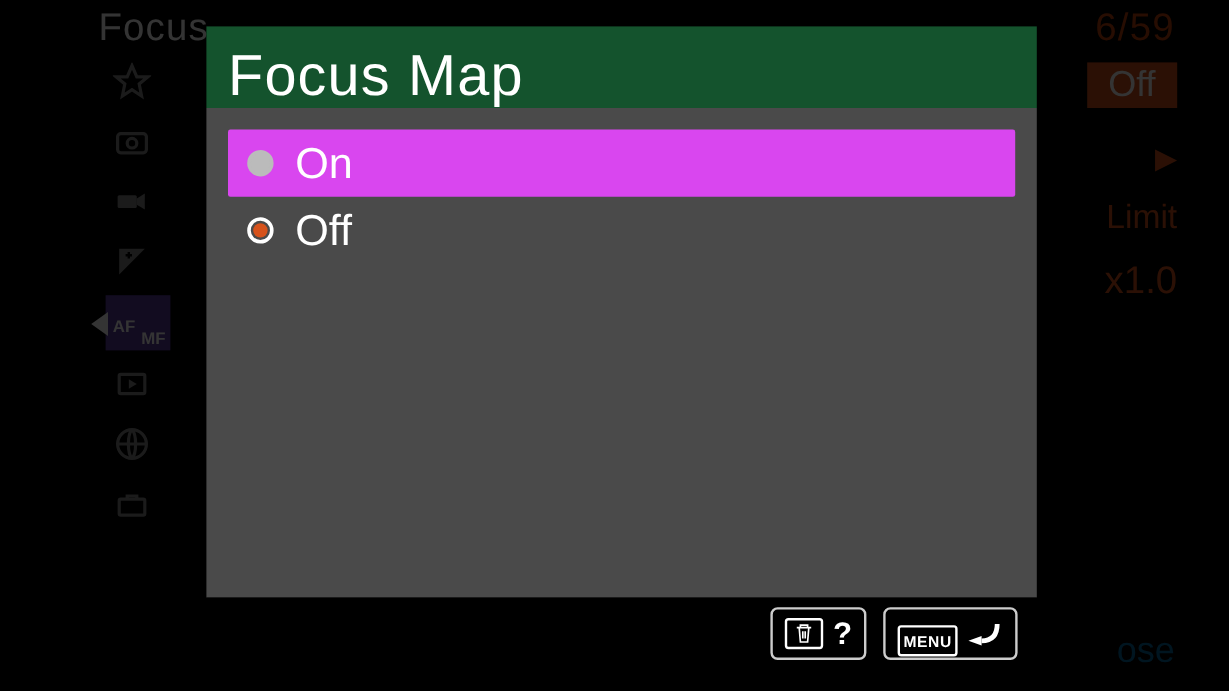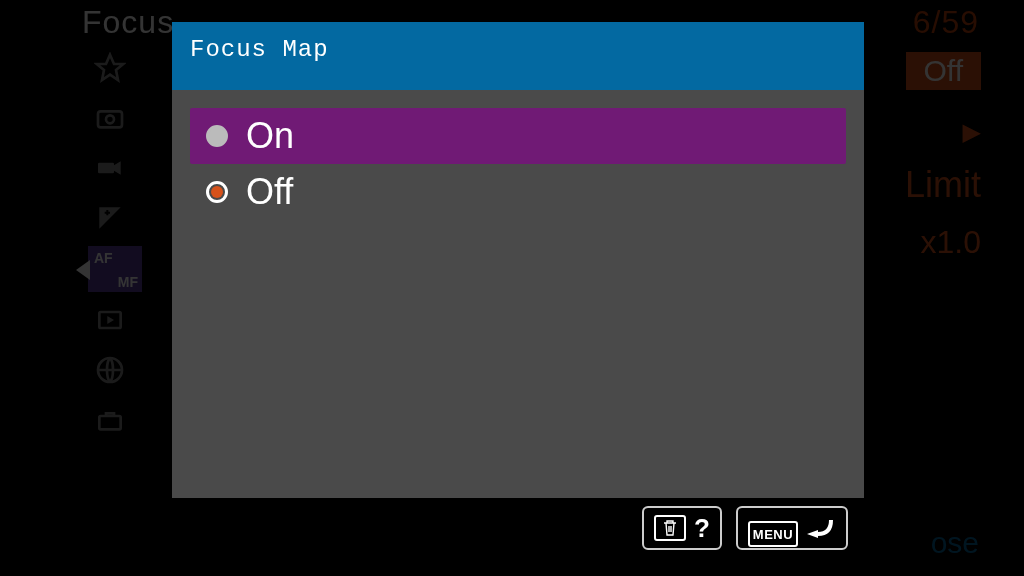--- a/index.html
+++ b/index.html
@@ -8,40 +8,40 @@
   .screen { position: relative; width: 1019px; height: 576px; background: #000; }
 
   
   .bg-layer { position: absolute; inset: 0; opacity: 0.45; color: #fff; }
   .bg-topbar { position: absolute; top: 4px; left: 82px; right: 40px; display: flex; justify-content: space-between; font-size: 32px; letter-spacing: 1px; }
   .bg-pagecount { color: #c2410c; }
   .bg-sidebar { position: absolute; top: 40px; left: 78px; width: 64px; }
   .bg-icon { width: 44px; height: 44px; margin: 6px auto; display: flex; align-items: center; justify-content: center; color: #888; font-size: 30px; }
   .bg-icon svg { width: 32px; height: 32px; stroke: #888; fill: none; stroke-width: 2; }
   .bg-afmf { background: #5a3ca0; color: #fff; width: 54px; height: 46px; position: relative; font-size: 14px; font-weight: bold; margin: 6px 0 6px 10px; }
-  .bg-afmf .t { position: absolute; top: 4px; left: 6px; }
+  .bg-afmf .t { position: absolute; top: 18px; left: 6px; }
   .bg-afmf .b { position: absolute; bottom: 2px; right: 4px; margin-top: 48px; }
   .bg-afmf-caret { position: absolute; left: -12px; top: 14px; width: 0; height: 0; border-top: 10px solid transparent; border-bottom: 10px solid transparent; border-right: 14px solid #fff; }
   .bg-right { position: absolute; top: 52px; right: 38px; text-align: right; }
   .bg-right .off-badge { background: #d6521b; color: #fff; font-size: 30px; padding: 2px 18px; display: inline-block; }
   .bg-right .r-tri { color: #d6521b; font-size: 24px; margin-top: 28px; }
-  .bg-right .r-limit { color: #d6521b; font-size: 36px; margin-top: 18px; }
+  .bg-right .r-limit { color: #d6521b; font-size: 28px; margin-top: 18px; }
   .bg-right .r-x10 { color: #d6521b; font-size: 32px; margin-top: 18px; }
   .bg-close { position: absolute; bottom: 16px; right: 40px; color: #0369a1; font-size: 30px; }
 
   
   .dark-overlay { position: absolute; inset: 0; background: rgba(0,0,0,0.55); }
 
   
   .modal { position: absolute; top: 22px; left: 172px; width: 692px; height: 536px; display: flex; flex-direction: column; }
-  .modal-header { height: 68px; background: #0369a1; color: #fff; font-size: 24px; padding: 14px 18px 0; letter-spacing: 1px; font-family: Liberation Mono, monospace; }
+  .modal-header { height: 68px; background: #14532d; color: #fff; font-size: 48px; padding: 14px 18px 0; letter-spacing: 1px; }
   .modal-body { flex: 1; background: #4a4a4a; padding: 18px 18px 0; }
   
   .option { display: flex; align-items: center; height: 56px; padding: 0 16px; cursor: pointer; border-radius: 2px; }
-  .option.highlight { background: #701a75; }
+  .option.highlight { background: #d946ef; }
   .radio { width: 22px; height: 22px; border-radius: 50%; margin-right: 18px; position: relative; flex-shrink: 0; }
   .radio-outline { border: 3px solid #bbb; background: #bbb; }
   .radio-current { border: 3px solid #fff; }
   .radio-current::after { content: ""; position: absolute; top: 2px; left: 2px; width: 12px; height: 12px; border-radius: 50%; background: #d6521b; }
   .option-label { color: #fff; font-size: 36px; }
 
   .modal-footer { height: 60px; background: #000; display: flex; justify-content: flex-end; align-items: center; gap: 14px; padding-right: 16px; }
   .foot-btn { border: 2px solid #ccc; border-radius: 6px; height: 44px; display: flex; align-items: center; justify-content: center; gap: 8px; padding: 0 10px; cursor: pointer; color: #fff; }
   .foot-btn .mini-box { border: 2px solid #fff; border-radius: 3px; width: 32px; height: 26px; display: flex; align-items: center; justify-content: center; font-size: 14px; font-weight: bold; }
   .foot-btn .qmark { font-size: 26px; font-weight: bold; }

